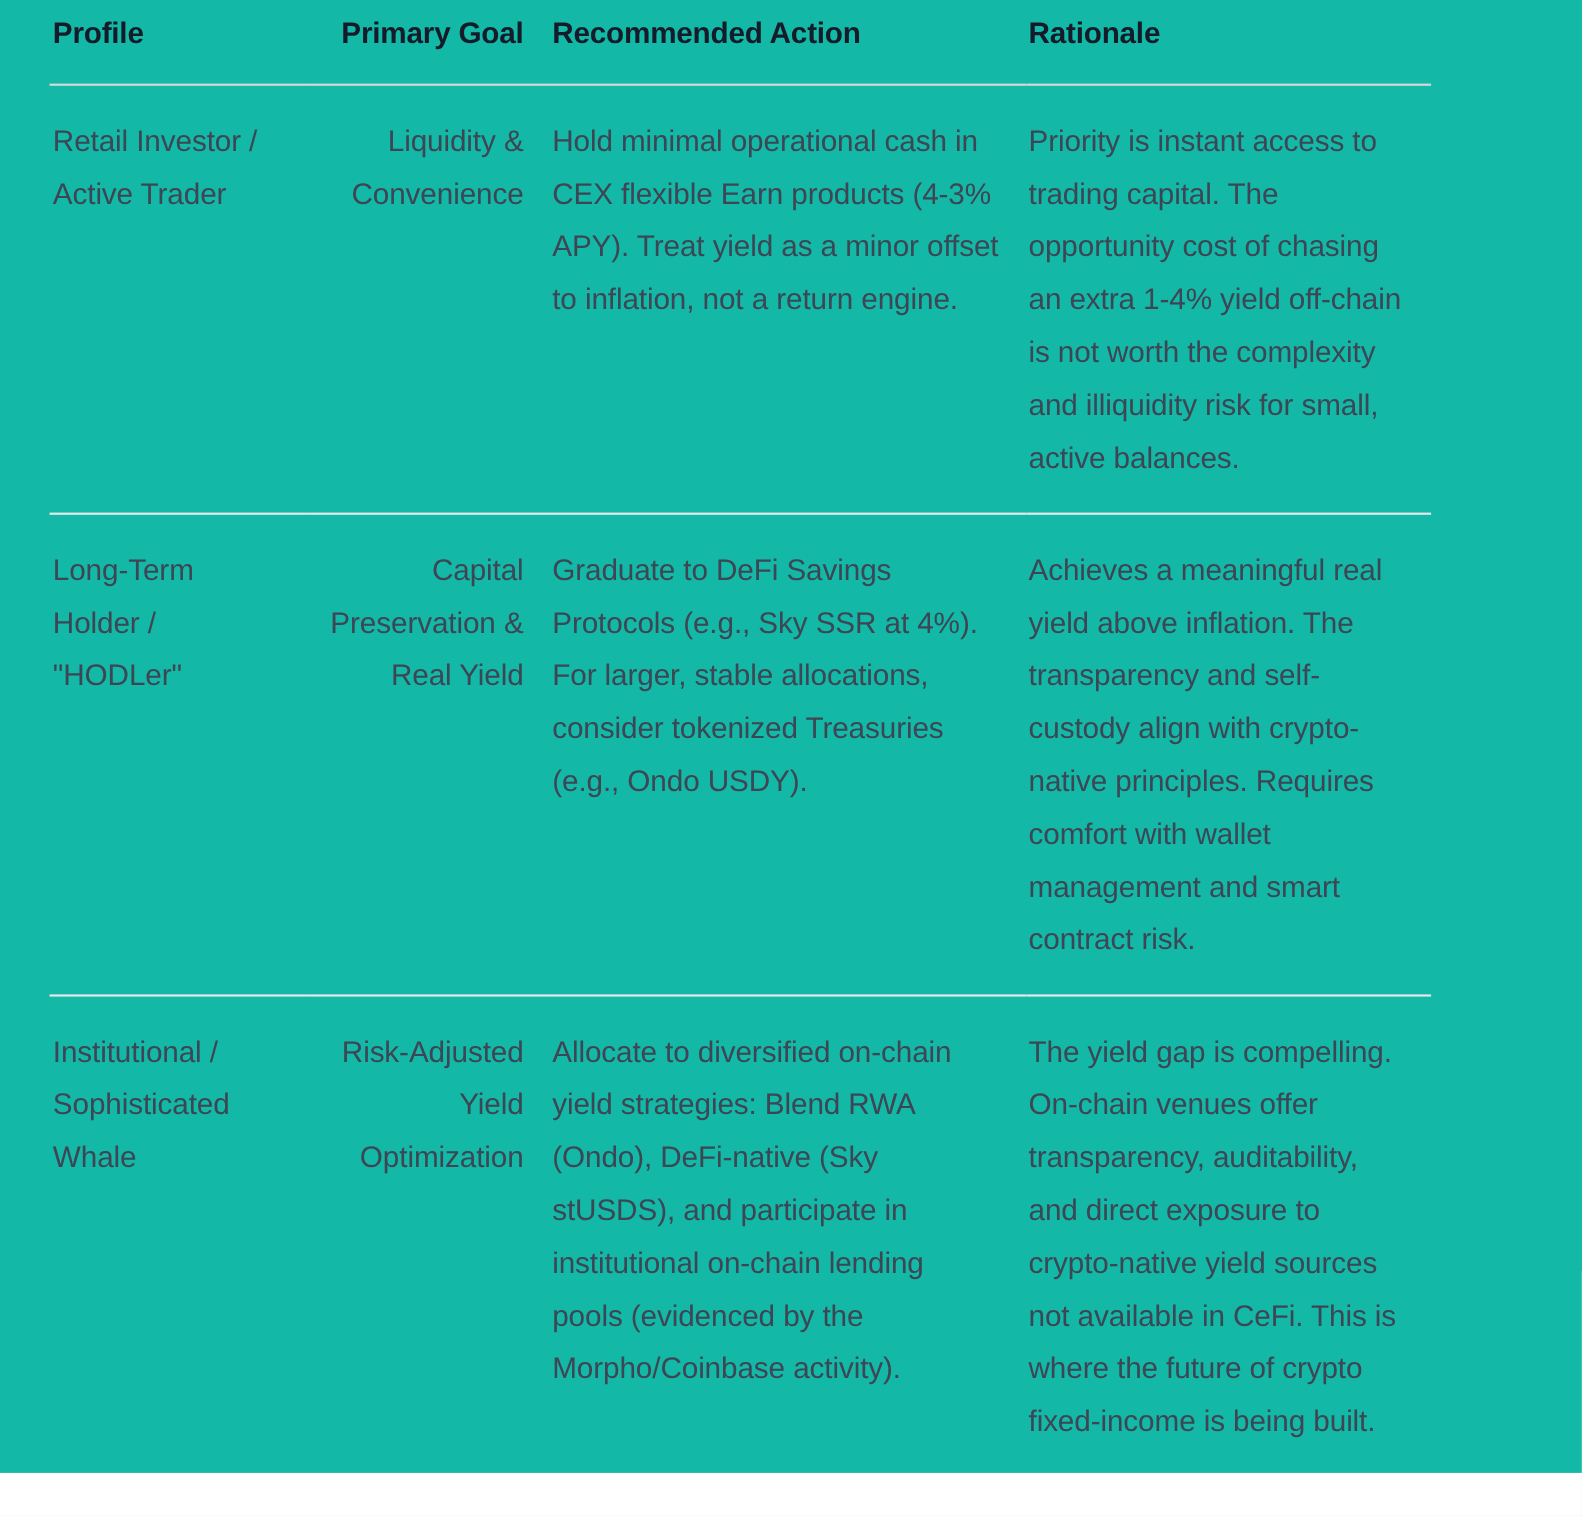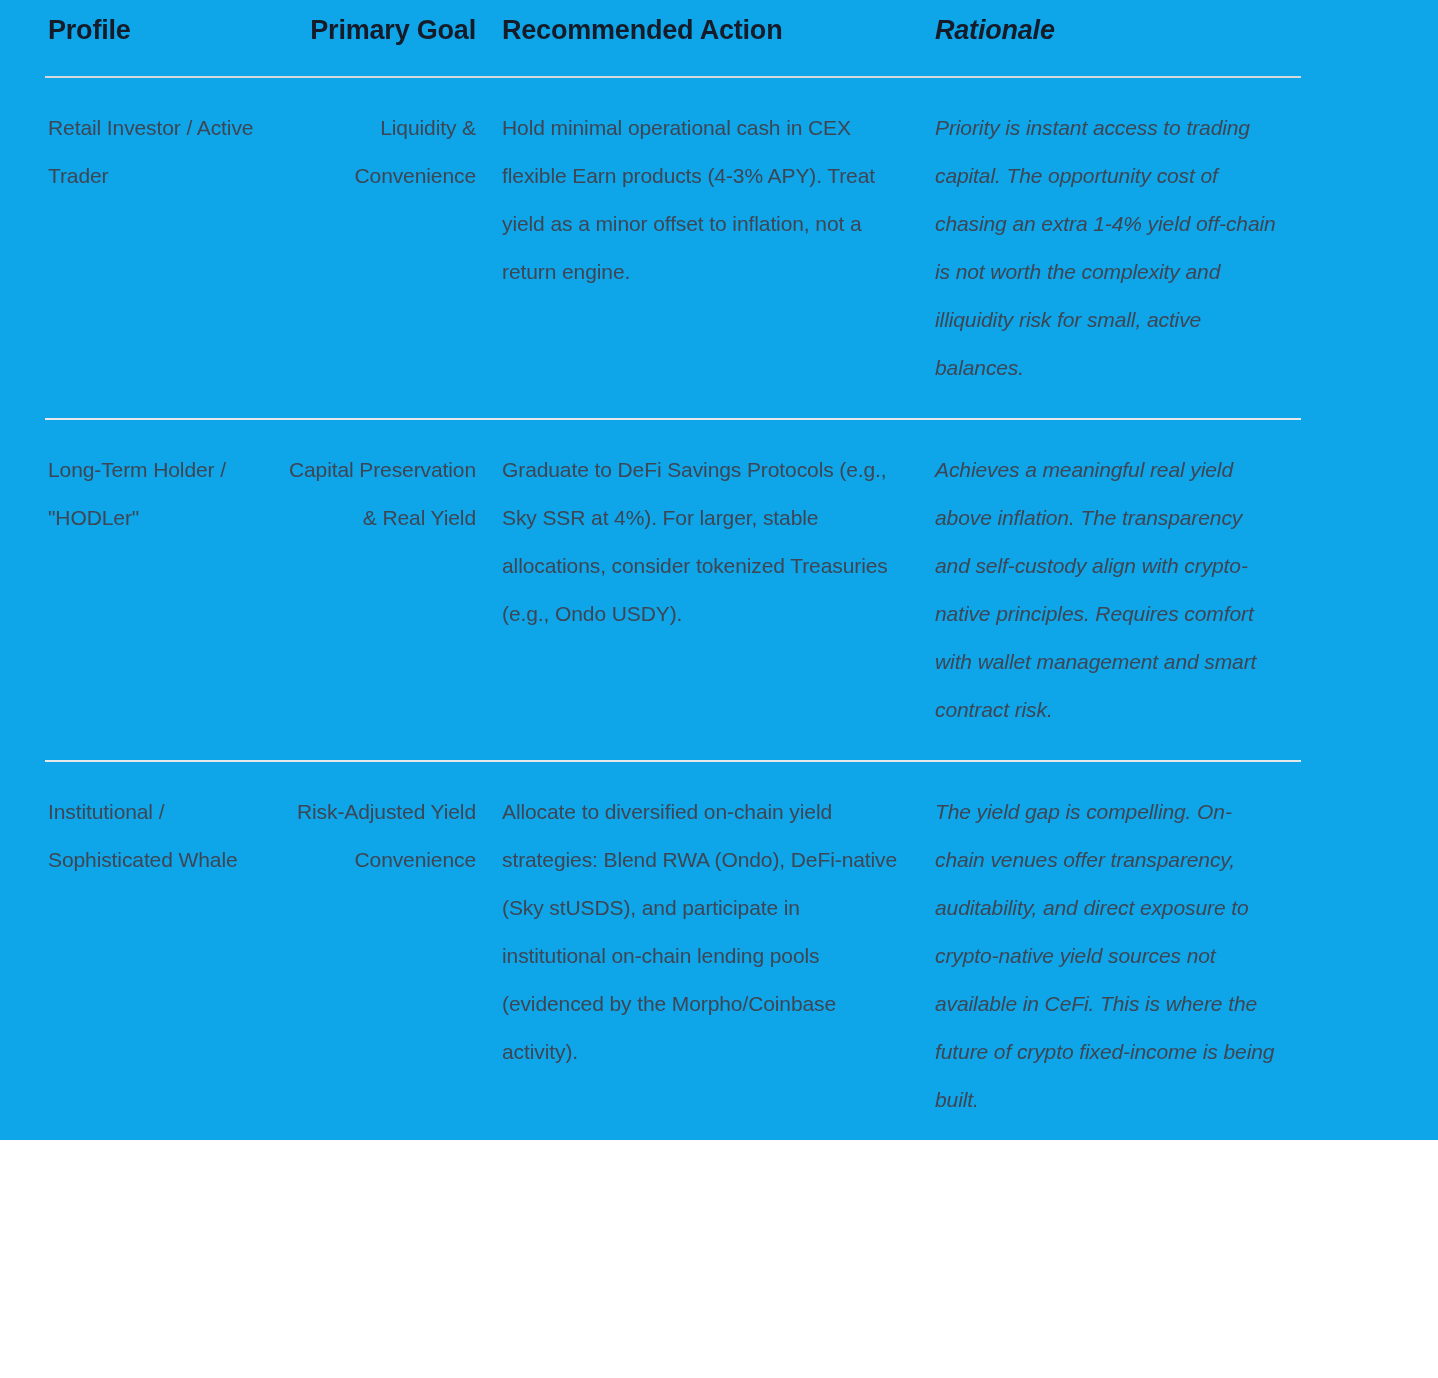--- a/index.html
+++ b/index.html
@@ -11,22 +11,22 @@
     width: 1438px;
     height: 1378px;
     overflow: hidden;
     font-family: "Liberation Sans", sans-serif;
     -webkit-font-smoothing: antialiased;
   }
 
   .page {
     position: relative;
     width: 1438px;
-    height: 1140px;
-    background: #0ea5e9;
+    height: 1339px;
+    background: #14b8a6;
     overflow: hidden;
   }
 
   .table-wrap {
     position: absolute;
     left: 45px;
     top: 0;
     width: 1256px;
   }
 
@@ -49,37 +49,37 @@
     line-height: 48px;
     color: #151b28;
     letter-spacing: -0.2px;
     padding: 6px 24px 22px 3px;
     border-bottom: 2px solid #d5d8dd;
   }
 
   table.compare tbody td {
     text-align: left;
     vertical-align: top;
-    font-size: 21px;
+    font-size: 27px;
     font-weight: 400;
     line-height: 48px;
     color: #3d4654;
     letter-spacing: -0.1px;
     padding: 26px 24px 26px 3px;
     border-bottom: 2px solid #e6e8ec;
   }
 
   table.compare tbody tr:last-child td {
     border-bottom: none;
   }
 
   
   table.compare th.col-2, table.compare td.col-2 { padding-left: 2px; text-align: right; }
   table.compare th.col-3, table.compare td.col-3 { padding-left: 2px; margin-top: 13px; }
-  table.compare th.col-4, table.compare td.col-4 { padding-left: 2px; font-style: italic; }
+  table.compare th.col-4, table.compare td.col-4 { padding-left: 2px; }
 
   
   .bottom-panel-edge {
     position: absolute;
     left: 420px;
     top: 1358px;
     width: 605px;
     height: 60px;
     background: #fbfbfc;
     border: 1px solid #f1f2f4;
@@ -117,21 +117,21 @@
           <td class="col-4">Priority is instant access to trading capital. The opportunity cost of chasing an extra 1-4% yield off-chain is not worth the complexity and illiquidity risk for small, active balances.</td>
         </tr>
         <tr>
           <td class="col-1">Long-Term Holder / "HODLer"</td>
           <td class="col-2">Capital Preservation &amp; Real Yield</td>
           <td class="col-3">Graduate to DeFi Savings Protocols (e.g., Sky SSR at 4%). For larger, stable allocations, consider tokenized Treasuries (e.g., Ondo USDY).</td>
           <td class="col-4">Achieves a meaningful real yield above inflation. The transparency and self-custody align with crypto-native principles. Requires comfort with wallet management and smart contract risk.</td>
         </tr>
         <tr>
           <td class="col-1">Institutional / Sophisticated Whale</td>
-          <td class="col-2">Risk-Adjusted Yield Convenience</td>
+          <td class="col-2">Risk-Adjusted Yield Optimization</td>
           <td class="col-3">Allocate to diversified on-chain yield strategies: Blend RWA (Ondo), DeFi-native (Sky stUSDS), and participate in institutional on-chain lending pools (evidenced by the Morpho/Coinbase activity).</td>
           <td class="col-4">The yield gap is compelling. On-chain venues offer transparency, auditability, and direct exposure to crypto-native yield sources not available in CeFi. This is where the future of crypto fixed-income is being built.</td>
         </tr>
       </tbody>
     </table>
   </div>
 
   <div class="bottom-panel-edge"></div>
 
 </div>

